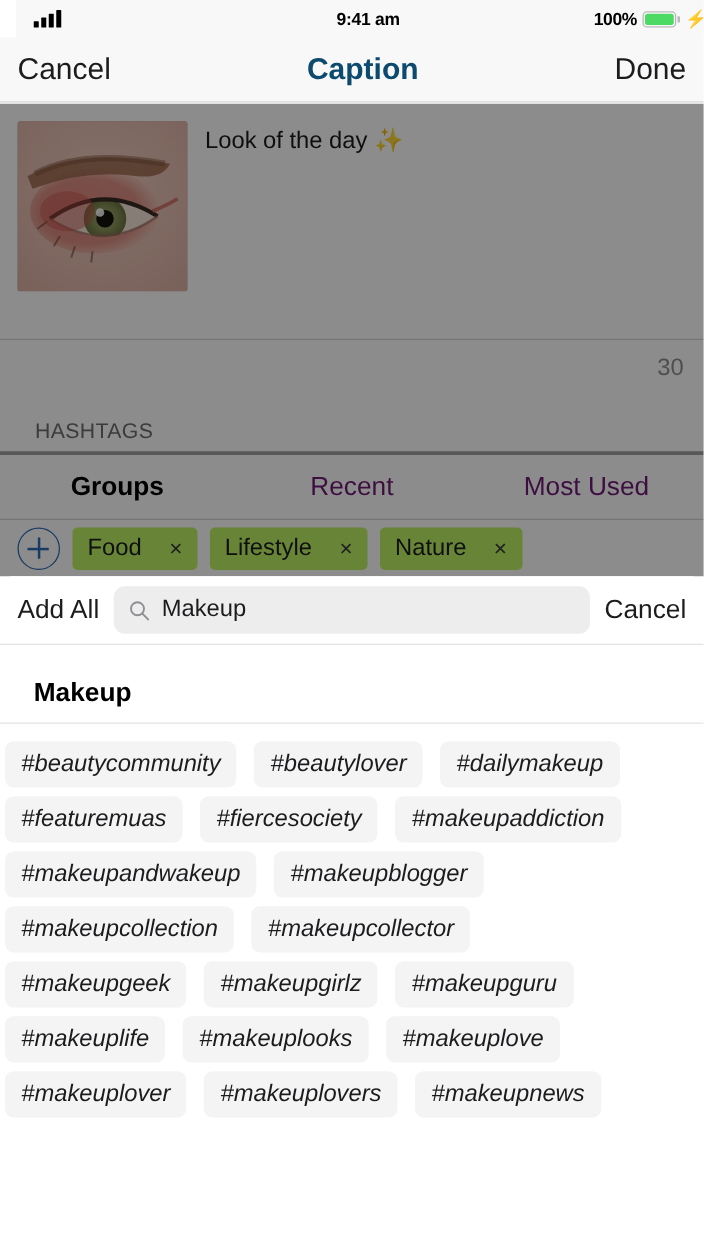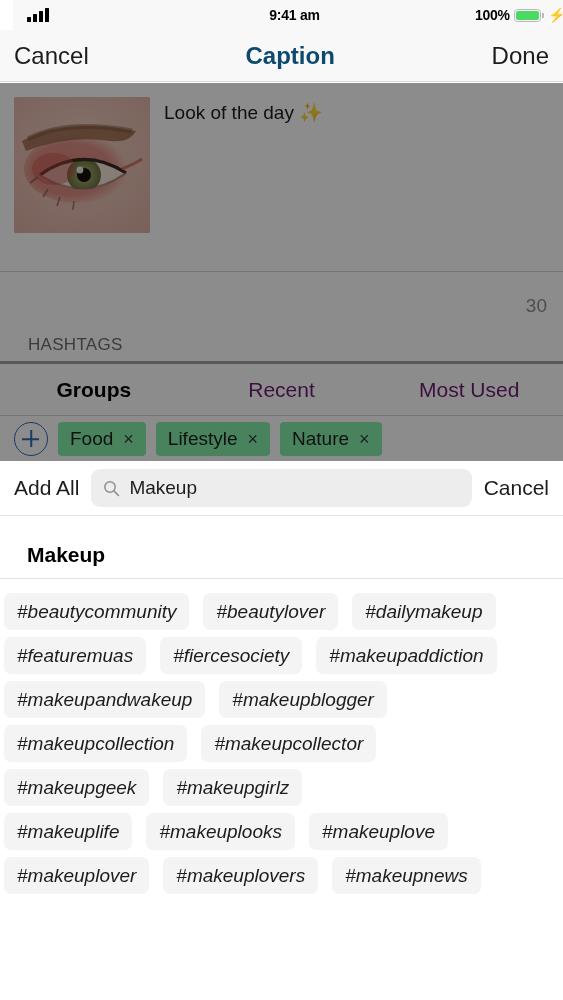--- a/index.html
+++ b/index.html
@@ -76,21 +76,21 @@
     position: relative;
   }
   .thumb svg { display: block; width: 136px; height: 136px; }
   .caption-text {
     margin-left: 14px; padding-top: 4px;
     font-size: 19px; color: #1c1c1e; line-height: 1.3;
   }
   .spark { color: #e8b417; }
   .counter-row {
     border-top: 1px solid #d6d6d8;
-    height: 46px; display: flex; align-items: flex-end; justify-content: flex-end;
+    height: 46px; display: flex; align-items: center; justify-content: flex-end;
     padding-right: 16px;
   }
   .counter { font-size: 19px; color: #8e8e93; }
   .section-head {
     height: 44px; display: flex; align-items: flex-end; padding: 0 0 6px 28px;
   }
   .section-head span { font-size: 17px; color: #6d6d72; letter-spacing: 0.3px; }
   .tabs {
     height: 55px; border-top: 3px solid #a3a3a3; border-bottom: 1px solid #d6d6d8;
     display: flex; align-items: center;
@@ -105,22 +105,22 @@
     width: 34px; height: 34px; flex: none;
     border: 1.5px solid #2d6cb5; border-radius: 50%;
     position: relative;
   }
   .plus-circle::before, .plus-circle::after {
     content: ""; position: absolute; background: #2d6cb5;
   }
   .plus-circle::before { left: 50%; top: 7px; width: 1.5px; height: 17px; transform: translateX(-50%); }
   .plus-circle::after { top: 50%; left: 7px; height: 1.5px; width: 17px; transform: translateY(-50%); }
   .group-chip {
-    height: 34px; display: flex; align-items: center; gap: 10px;
-    padding: 0 12px; border-radius: 4px; background: #86efac;
+    height: 34px; display: flex; align-items: center; gap: 22px;
+    padding: 0 12px; border-radius: 4px; background: #bef264;
   }
   .group-chip .gname { font-size: 19px; color: #1c1c1e; }
   .group-chip .gx { font-size: 18px; color: #3a3a3c; line-height: 1; }
 
   .dim-overlay {
     position: absolute; top: 83px; left: 0;
     width: 563px; height: 378px;
     background: rgba(0,0,0,0.45);
     pointer-events: none;
   }
@@ -307,20 +307,21 @@
         <div class="tag-chip">#makeupandwakeup</div>
         <div class="tag-chip">#makeupblogger</div>
       </div>
       <div class="tag-row">
         <div class="tag-chip">#makeupcollection</div>
         <div class="tag-chip">#makeupcollector</div>
       </div>
       <div class="tag-row">
         <div class="tag-chip">#makeupgeek</div>
         <div class="tag-chip">#makeupgirlz</div>
+        <div class="tag-chip">#makeupguru</div>
       </div>
       <div class="tag-row">
         <div class="tag-chip">#makeuplife</div>
         <div class="tag-chip">#makeuplooks</div>
         <div class="tag-chip">#makeuplove</div>
       </div>
       <div class="tag-row">
         <div class="tag-chip">#makeuplover</div>
         <div class="tag-chip">#makeuplovers</div>
         <div class="tag-chip">#makeupnews</div>

